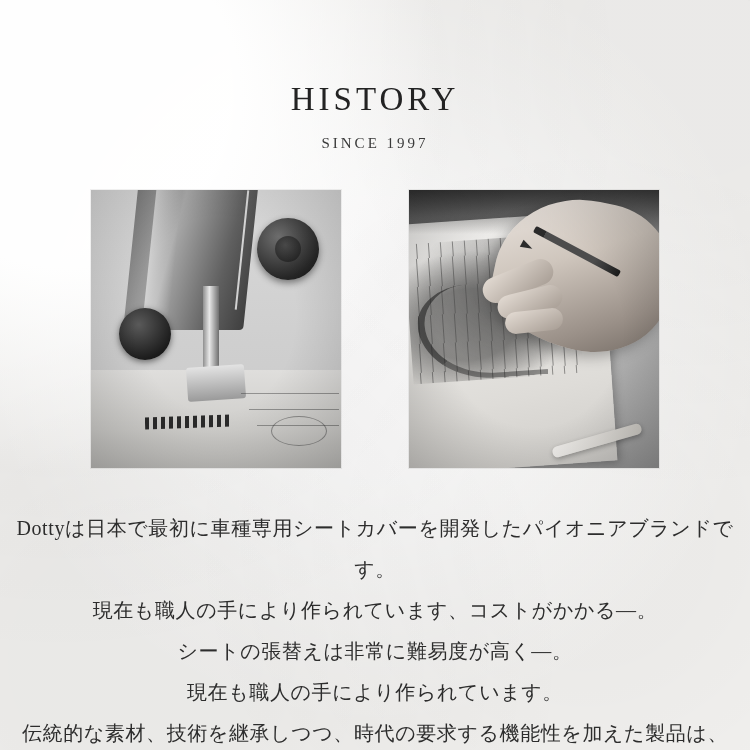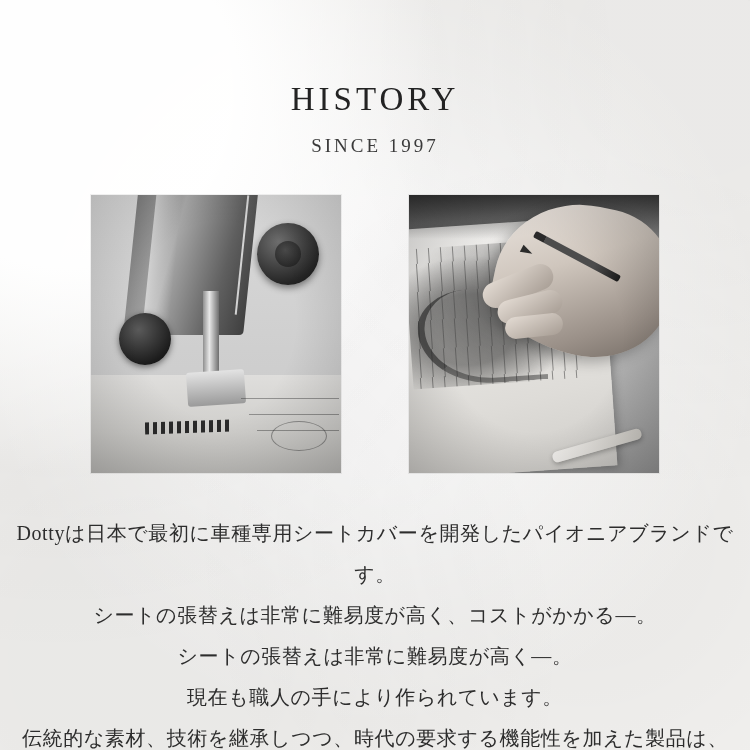--- a/index.html
+++ b/index.html
@@ -46,21 +46,21 @@
   .main-title {
     font-family: "Liberation Serif", serif;
     font-size: 33px;
     letter-spacing: 4px;
     color: #232323;
     font-weight: 400;
     line-height: 1.1;
   }
   .sub-title {
     margin-top: 18px;
-    font-size: 19px;
+    font-size: 15px;
     letter-spacing: 3px;
     color: #3a3a3a;
     font-weight: 400;
   }
   .jp-headline {
     margin-top: 34px;
     font-size: 26px;
     letter-spacing: 2px;
     color: #1f1f1f;
     font-weight: 400;
@@ -318,19 +318,19 @@
       <div class="pencil"></div>
       <div class="pencil-tip"></div>
       <div class="white-pencil"></div>
       <div class="vignette"></div>
     </div>
 
   </div>
 
   <div class="body-copy">
     <p>Dottyは日本で最初に車種専用シートカバーを開発したパイオニアブランドです。</p>
-    <p>シートの張替えは非常に難易度が高く、コストがかかる—。</p>
+    <p>現在も職人の手により作られています、コストがかかる—。</p>
     <p>シートの張替えは非常に難易度が高く—。</p>
     <p>現在も職人の手により作られています。</p>
     <p>伝統的な素材、技術を継承しつつ、時代の要求する機能性を加えた製品は、</p>
   </div>
 
 </div>
 
 </body></html>

